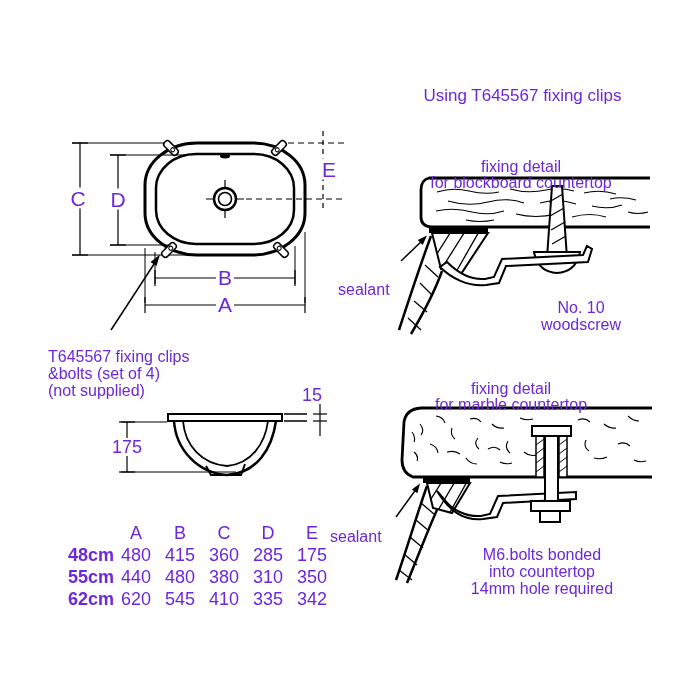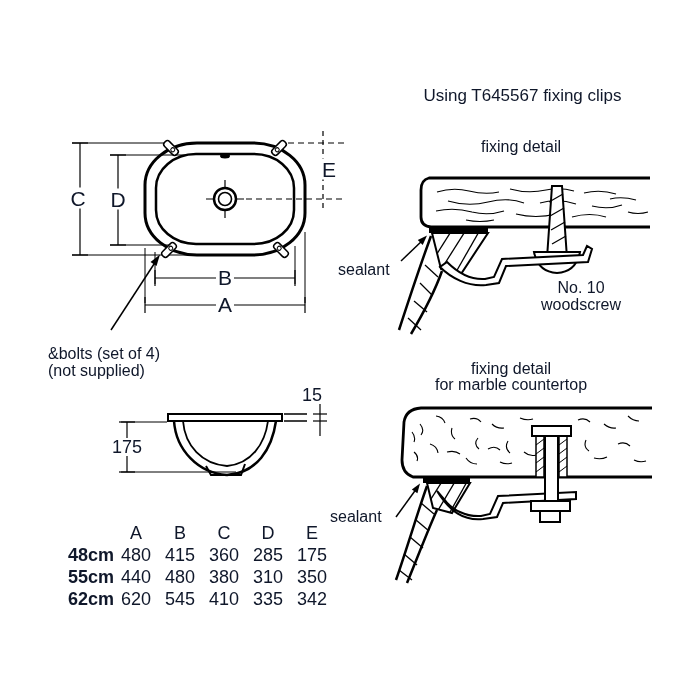--- a/index.html
+++ b/index.html
@@ -1,19 +1,19 @@
 <!DOCTYPE html>
 <html><head>
 <meta charset="utf-8">
 <style>
   html,body{margin:0;padding:0;background:#fff;}
   .canvas{position:relative;width:700px;height:700px;background:#ffffff;
-          font-family:"Liberation Sans",sans-serif;color:#0f172a;overflow:hidden;}
+          font-family:"Liberation Sans",sans-serif;color:#6d28d9;overflow:hidden;}
   svg.art{position:absolute;left:0;top:0;}
-  .lbl{position:absolute;white-space:pre;line-height:17px;font-size:16px;}
+  .lbl{position:absolute;white-space:pre;line-height:17px;font-size:16px;margin-top:20px;}
   .ctr{text-align:center;}
   .dimletter{position:absolute;transform:translate(-50%,-50%);background:#fff;
              padding:0 2px;font-size:21px;line-height:21px;}
   .dimnum{position:absolute;transform:translate(-50%,-50%);background:#fff;
           padding:0 2px;font-size:18px;line-height:18px;}
   .maintitle{position:absolute;left:402px;top:87px;width:241px;text-align:center;
              font-size:17px;line-height:18px;}
   .dim-table{position:absolute;left:50px;top:522px;border-collapse:collapse;font-size:18px;}
   .dim-table td,.dim-table th{padding:0;height:22px;font-weight:normal;}
   .dim-table .rowlab{width:64px;text-align:right;font-weight:bold;}
@@ -209,32 +209,33 @@
 
       <g>
         <line x1="396" y1="517" x2="417" y2="488" stroke-width="1.5"></line>
         <polygon points="420,483.5 417.4,493.2 411.8,489.4" fill="#000" stroke="none"></polygon>
       </g>
     </g>
   </svg>
 
   <div class="maintitle">Using T645567 fixing clips</div>
 
-  <div class="lbl ctr" style="left:400px;top:139px;width:242px;line-height:16px;"><span>fixing detail</span><br></div>
+  <div class="lbl ctr" style="left:400px;top:139px;width:242px;line-height:16px;"><span>fixing detail</span><br><span>for blockboard countertop</span></div>
 
   <div class="lbl" style="left:338px;top:261px;">sealant</div>
 
   <div class="lbl ctr" style="left:531px;top:279px;width:100px;"><span>No. 10</span><br><span>woodscrew</span></div>
 
-  <div class="lbl" style="left:48px;top:328px;"><br><span>&amp;bolts (set of 4)</span><br><span>(not supplied)</span></div>
+  <div class="lbl" style="left:48px;top:328px;"><span>T645567 fixing clips</span><br><span>&amp;bolts (set of 4)</span><br><span>(not supplied)</span></div>
 
   <div class="lbl ctr" style="left:401px;top:361px;width:220px;line-height:16px;"><span>fixing detail</span><br><span>for marble countertop</span></div>
 
   <div class="lbl" style="left:330px;top:508px;">sealant</div>
 
+  <div class="lbl ctr" style="left:442px;top:526px;width:200px;"><span>M6.bolts bonded</span><br><span>into countertop</span><br><span>14mm hole required</span></div>
 
   <div class="dimletter" style="left:78px;top:198px;">C</div>
   <div class="dimletter" style="left:118px;top:199px;">D</div>
   <div class="dimletter" style="left:225px;top:277px;">B</div>
   <div class="dimletter" style="left:225px;top:304px;">A</div>
   <div class="dimletter" style="left:329px;top:169px;">E</div>
   <div class="dimnum" style="left:127px;top:447px;">175</div>
   <div class="dimnum" style="left:312px;top:395px;text-align:right;">15</div>
 
   <table class="dim-table">

